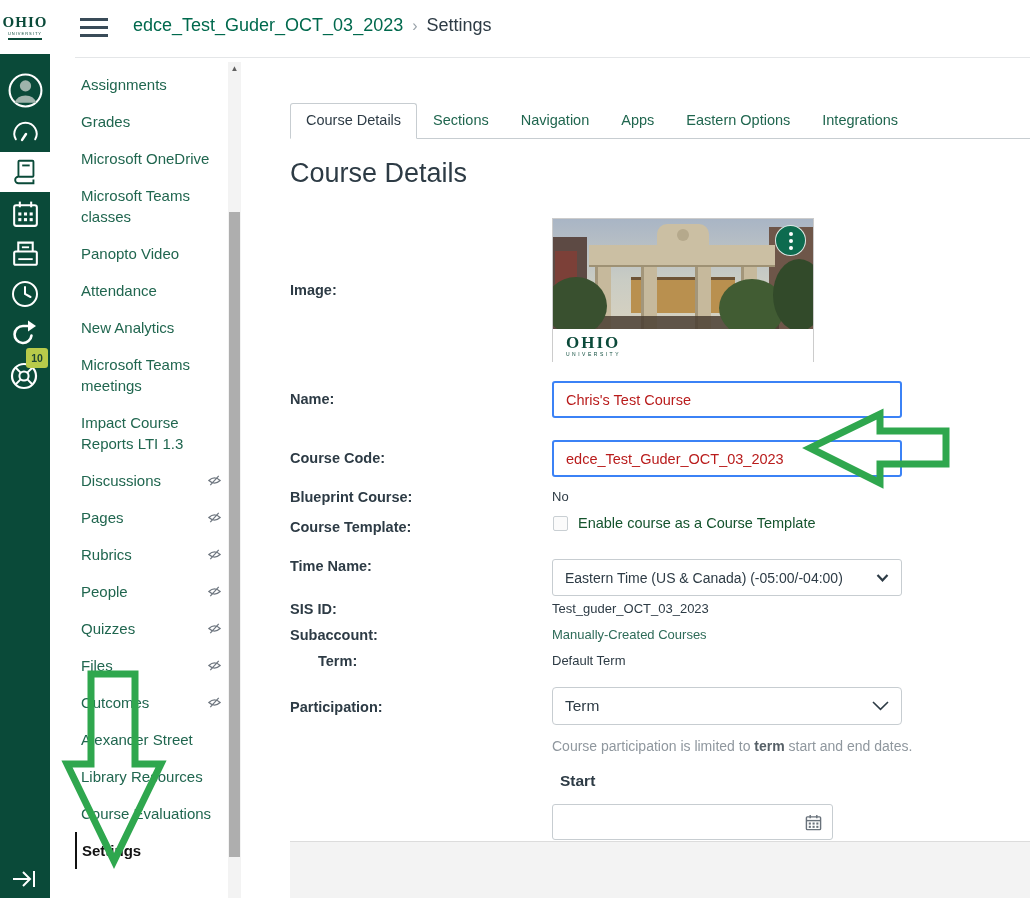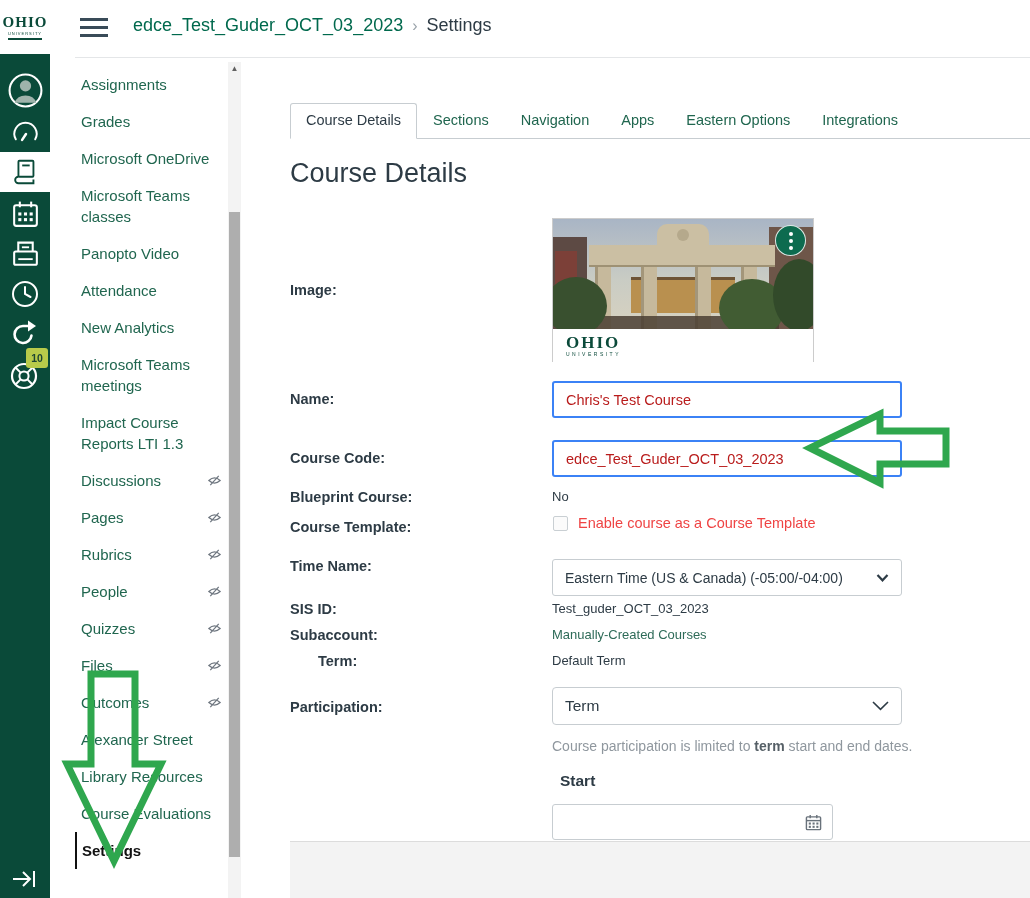--- a/index.html
+++ b/index.html
@@ -45,21 +45,21 @@
   
   .flabel { position:absolute; left:290px; font-weight:bold; font-size:14.5px; color:#2d3b45; }
   .fvalue { position:absolute; left:552px; font-size:13px; color:#2d3b45; }
   .tinput { position:absolute; left:552px; width:350px; height:37px; border:2px solid #3b82f6; border-radius:3px;
     padding:0 12px; font-size:14.5px; color:#b91c1c; font-family:inherit; background:#fff; }
   .selectbox { position:absolute; left:552px; width:350px; height:37px; border:1px solid #c7cdd1; border-radius:3px;
     background:#fff; display:flex; align-items:center; padding:0 12px; font-size:14px; cursor:pointer; }
   .selectbox .sel-text { flex:1; white-space:nowrap; overflow:hidden; }
   .checkrow { position:absolute; left:553px; display:flex; align-items:center; }
   .checkbox { width:15px; height:15px; border:1px solid #c9cfd3; border-radius:2px; background:#fbfbfb; }
-  .checklabel { margin-left:10px; font-size:14.5px; color:#ef4444; }
+  .checklabel { margin-left:10px; font-size:14.5px; color:#14532d; }
   .helptext { position:absolute; left:552px; top:738px; width:380px; font-size:14px; color:#8f979e; }
   .helptext b { color:#555f66; }
   .startlabel { position:absolute; left:560px; top:772px; font-size:15.5px; font-weight:bold; color:#2d3b45; }
   .datebox { position:absolute; left:552px; top:804px; width:281px; height:36px; border:1px solid #c7cdd1; border-radius:3px;
     background:#fff; display:flex; align-items:center; justify-content:flex-end; padding-right:10px; }
   .footer { position:absolute; left:290px; top:841px; right:0; bottom:0; background:#f3f3f3; border-top:1px solid #dcdcdc; }
   
   .imgcard { position:absolute; left:552px; top:218px; width:262px; height:144px; border:1px solid #ccc; background:#fff; }
   .photo { position:relative; width:100%; height:110px; overflow:hidden;
     background:linear-gradient(180deg,#a9b5c5 0%,#c9ccc4 55%,#d8d2c0 100%); }

